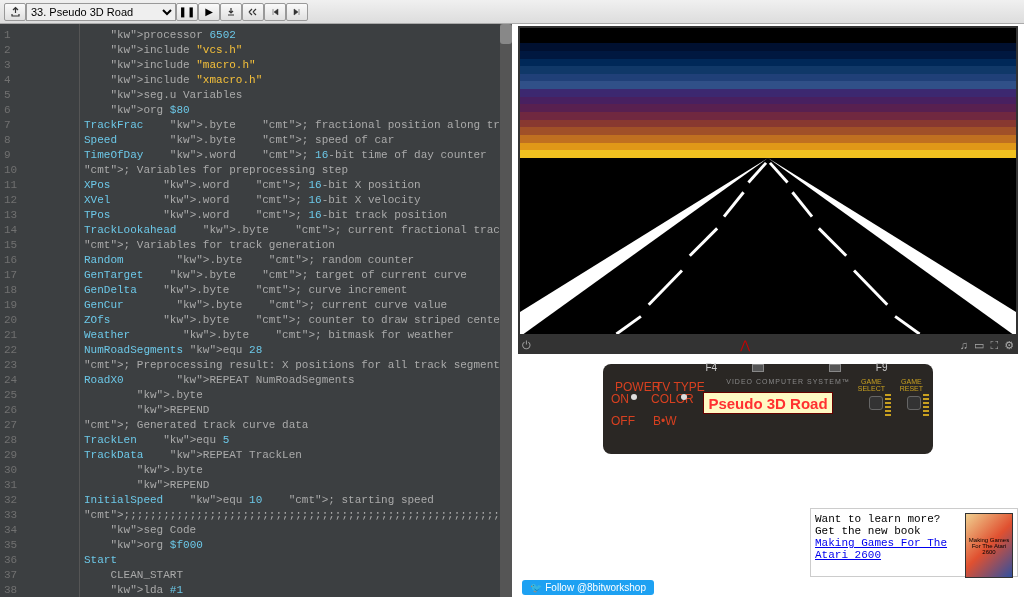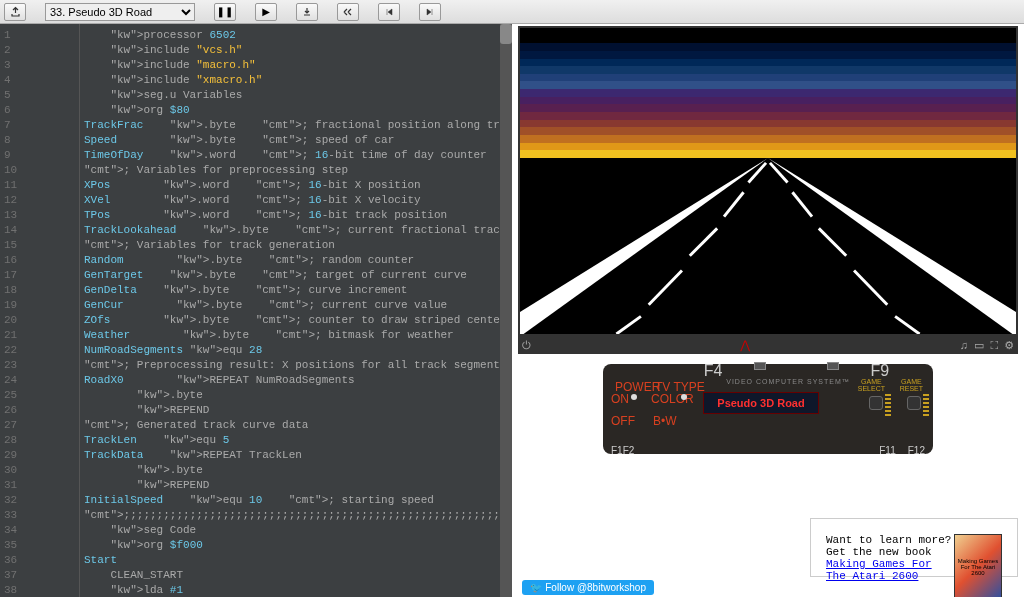--- a/index.html
+++ b/index.html
@@ -1,43 +1,43 @@
 <!DOCTYPE html>
 <html><head>
 <meta charset="utf-8">
 <style>
 * { margin: 0; padding: 0; box-sizing: border-box; }
 body { font-family: Arial, sans-serif; background: #fff; width: 1024px; height: 597px; overflow: hidden; display: flex; flex-direction: column; }
-.toolbar { height: 24px; background: linear-gradient(#f0f0f0, #ddd); border-bottom: 1px solid #aaa; display: flex; align-items: center; padding: 0 4px; gap: 19px; }
+.toolbar { height: 24px; background: linear-gradient(#f0f0f0, #ddd); border-bottom: 1px solid #aaa; display: flex; align-items: center; padding: 0 4px; gap: 0; }
 .tb-btn { width: 22px; height: 18px; background: linear-gradient(#fafafa,#e0e0e0); border: 1px solid #999; border-radius: 2px; display: flex; align-items: center; justify-content: center; font-size: 10px; cursor: pointer; }
 .tb-select { height: 18px; width: 150px; font-size: 11px; border: 1px solid #999; }
 .main { display: flex; flex: 1; overflow: hidden; }
 .editor { width: 512px; background: #3c3f41; display: flex; overflow: hidden; font-family: 'Courier New', monospace; font-size: 11px; line-height: 15px; }
 .gutter { width: 80px; background: #3c3f41; color: #707070; text-align: right; padding: 4px 4px 0 0; white-space: pre; border-right: 1px solid #555; }
 .gutter-line { display: flex; justify-content: space-between; padding-left: 4px; }
 .code { flex: 1; padding: 4px 0 0 4px; color: #aaa; white-space: pre; overflow: hidden; }
 .str { color: #f5c03a; }
 .num { color: #6cc8e8; }
 .lbl { color: #6cc8e8; }
 .right { width: 512px; background: #fff; display: flex; flex-direction: column; align-items: center; position: relative; }
 .emu-frame { width: 500px; height: 310px; background: #000; border: 2px solid #333; margin-top: 2px; position: relative; }
 .sky { position: absolute; top: 0; left: 0; right: 0; height: 130px; display: flex; flex-direction: column; }
 .sky-band { flex: 1; }
 .road-area { position: absolute; top: 130px; left: 0; right: 0; bottom: 0; background: #000; overflow: hidden; }
 .emu-ctrl { width: 500px; height: 18px; background: #333; display: flex; align-items: center; justify-content: space-between; padding: 0 4px; color: #aaa; font-size: 11px; }
 .emu-ctrl-icons { display: flex; gap: 6px; }
 .console-panel { width: 330px; height: 90px; margin-top: 10px; background: #2a2724; border-radius: 8px; position: relative; padding: 6px; color: #999; font-size: 9px; }
-.fkey-row { position: absolute; top: -2px; left: 15px; right: 0; display: flex; justify-content: space-around; color: #ccc; font-size: 16px; }
+.fkey-row { position: absolute; top: -2px; left: 15px; right: 0; display: flex; justify-content: space-around; color: #ccc; font-size: 10px; align-items: center; }
 .fkey-bot { position: absolute; bottom: -2px; left: 0; right: 0; display: flex; justify-content: space-between; padding: 0 8px; color: #ccc; font-size: 10px; }
-.cart { position: absolute; top: 28px; left: 100px; width: 116px; height: 22px; background: #0f172a; border: 1px solid #600; color: #ff3030; font-size: 11px; display: flex; align-items: center; justify-content: center; font-weight: bold; }
+.cart { position: absolute; top: 28px; left: 100px; width: 130px; height: 22px; background: #fef9c3; border: 1px solid #600; color: #ff3030; font-size: 15px; display: flex; align-items: center; justify-content: center; font-weight: bold; }
 .switch-lbl { color: #d84020; font-size: 12px; position: absolute; }
 .knob { width: 6px; height: 6px; background: #ddd; border-radius: 50%; position: absolute; }
 .game-knob { width: 14px; height: 14px; background: #333; border: 1px solid #666; border-radius: 3px; position: absolute; }
 .game-lbl { color: #c8a020; font-size: 7px; position: absolute; text-align: center; }
-.ad-box { position: absolute; bottom: 20px; right: 6px; width: 208px; height: 59px; border: 1px solid #ccc; background: #fff; font-size: 11px; padding: 15px; display: flex; }
+.ad-box { position: absolute; bottom: 20px; right: 6px; width: 208px; height: 69px; border: 1px solid #ccc; background: #fff; font-size: 11px; padding: 4px; display: flex; }
 .ad-text { flex: 1; font-family: 'Courier New', monospace; }
 .ad-link { color: #0000ee; text-decoration: underline; cursor: pointer; }
 .ad-img { width: 48px; height: 65px; background: linear-gradient(135deg,#f0d090,#e05030,#3050a0); border: 1px solid #333; font-size: 6px; display: flex; flex-direction: column; align-items: center; justify-content: center; text-align: center; color: #000; }
 .follow-btn { position: absolute; bottom: 2px; left: 10px; background: #1da1f2; color: #fff; font-size: 10px; padding: 2px 8px; border-radius: 3px; cursor: pointer; }
 .scrollbar { width: 12px; background: #555; position: relative; }
 .scroll-thumb { width: 100%; height: 20px; background: #888; border-radius: 3px; position: absolute; top: 0; }
 svg.road-svg { width: 100%; height: 100%; }
 </style>
 </head>
 <body>
@@ -157,27 +157,20 @@
       <div class="game-lbl" style="top:14px;right:48px;white-space:pre">GAME
 SELECT</div>
       <div class="game-knob" style="top:32px;right:50px"></div>
       <div class="game-lbl" style="top:14px;right:10px;white-space:pre">GAME
 RESET</div>
       <div class="game-knob" style="top:32px;right:12px"></div>
 
       <div style="position:absolute;top:30px;right:42px;width:6px;height:22px;background:repeating-linear-gradient(#c8a020 0 2px,transparent 2px 4px)"></div>
       <div style="position:absolute;top:30px;right:4px;width:6px;height:22px;background:repeating-linear-gradient(#c8a020 0 2px,transparent 2px 4px)"></div>
 
-      <div class="fkey-bot">
-        <span>F1</span>
-        <span>F2</span>
-        <span style="flex:1"></span>
-        <span>F11</span>
-        <span style="margin-left:12px">F12</span>
-      </div>
     </div>
 
     <div class="ad-box">
       <div class="ad-text">
         <div>Want to learn more?</div>
         <div>Get the new book</div>
         <span class="ad-link">Making Games For The Atari 2600</span>
       </div>
       <div class="ad-img">
           <span>Making Games For The Atari 2600</span>

